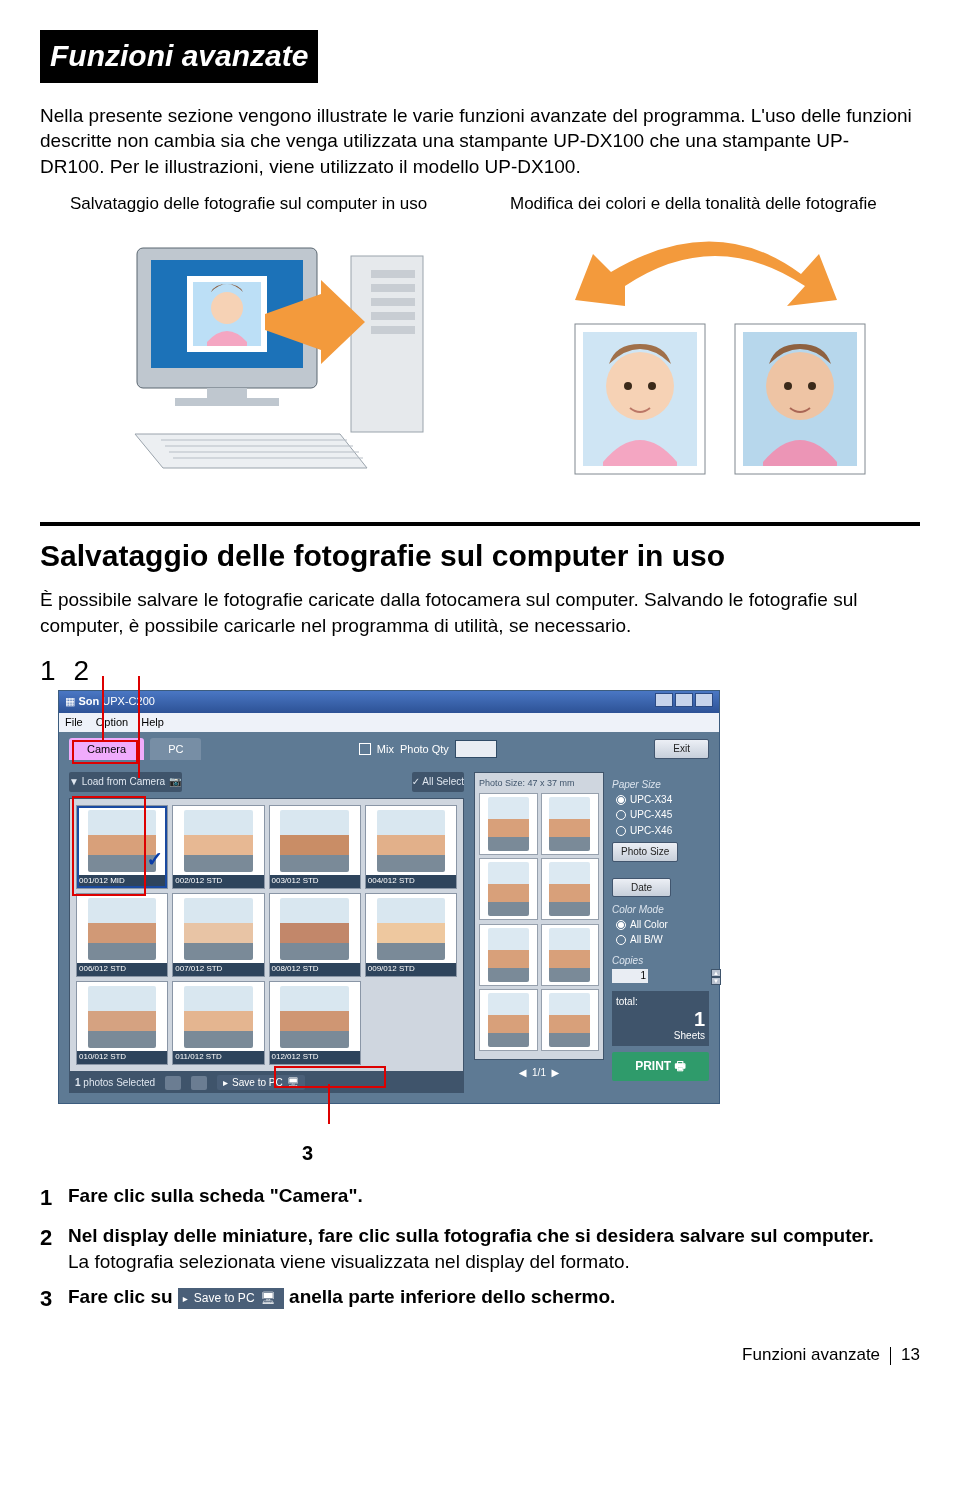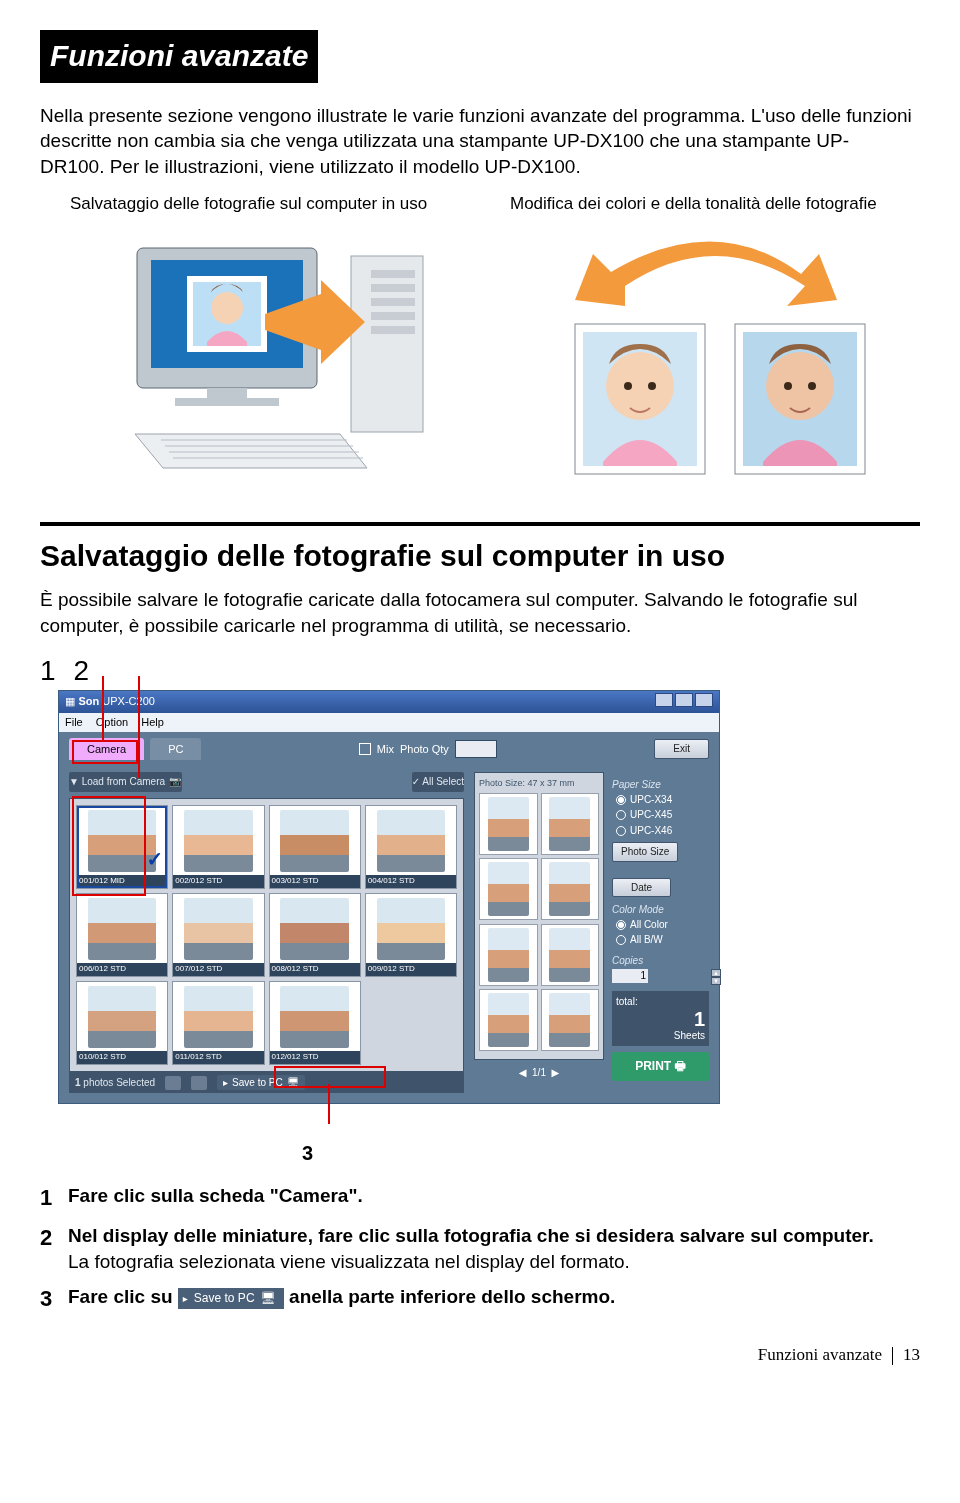--- a/index.html
+++ b/index.html
@@ -392,21 +392,20 @@
   .inline-btn::before {
     content: "▸";
     position: absolute;
     left: 5px;
     font-size: 10px;
   }
   .footer {
     text-align: right;
     margin-top: 30px;
     font-size: 17px;
-    font-family: Liberation Serif, serif;
   }
   .footer .sep {
     display: inline-block;
     border-left: 1px solid #000;
     height: 18px;
     vertical-align: middle;
     margin: 0 10px;
   }
 </style>
 </head>

